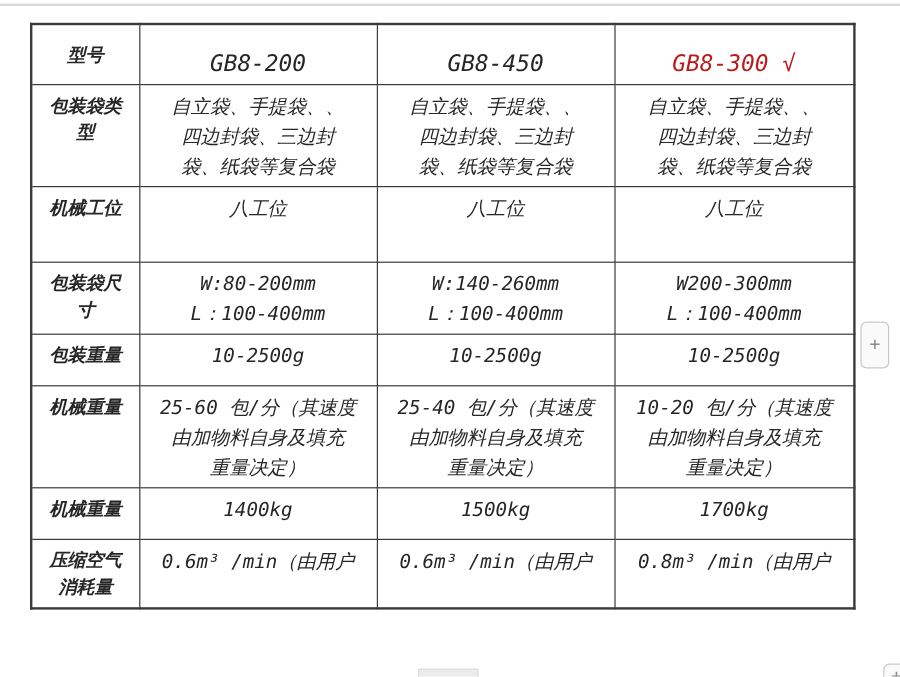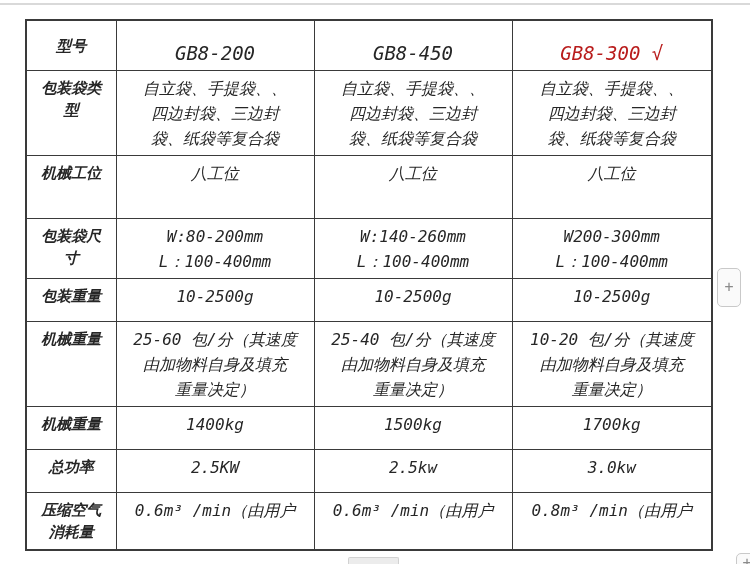--- a/index.html
+++ b/index.html
@@ -226,38 +226,20 @@
             </div>
           </td>
       <td>
             <div class="cell-lines">
               <div>1700kg</div>
             </div>
           </td>
     </tr>
 
 
-    <tr style="height:43px">
-      <th>总功率</th>
-      <td>
-            <div class="cell-lines">
-              <div>2.5KW</div>
-            </div>
-          </td>
-      <td>
-            <div class="cell-lines">
-              <div>2.5kw</div>
-            </div>
-          </td>
-      <td>
-            <div class="cell-lines">
-              <div>3.0kw</div>
-            </div>
-          </td>
-    </tr>
 
     <tr style="height:51px">
       <th>压缩空气消耗量</th>
       <td>
             <div class="cell-lines">
               <div>0.6m³ /min（由用户</div>
             </div>
           </td>
       <td>
             <div class="cell-lines">

